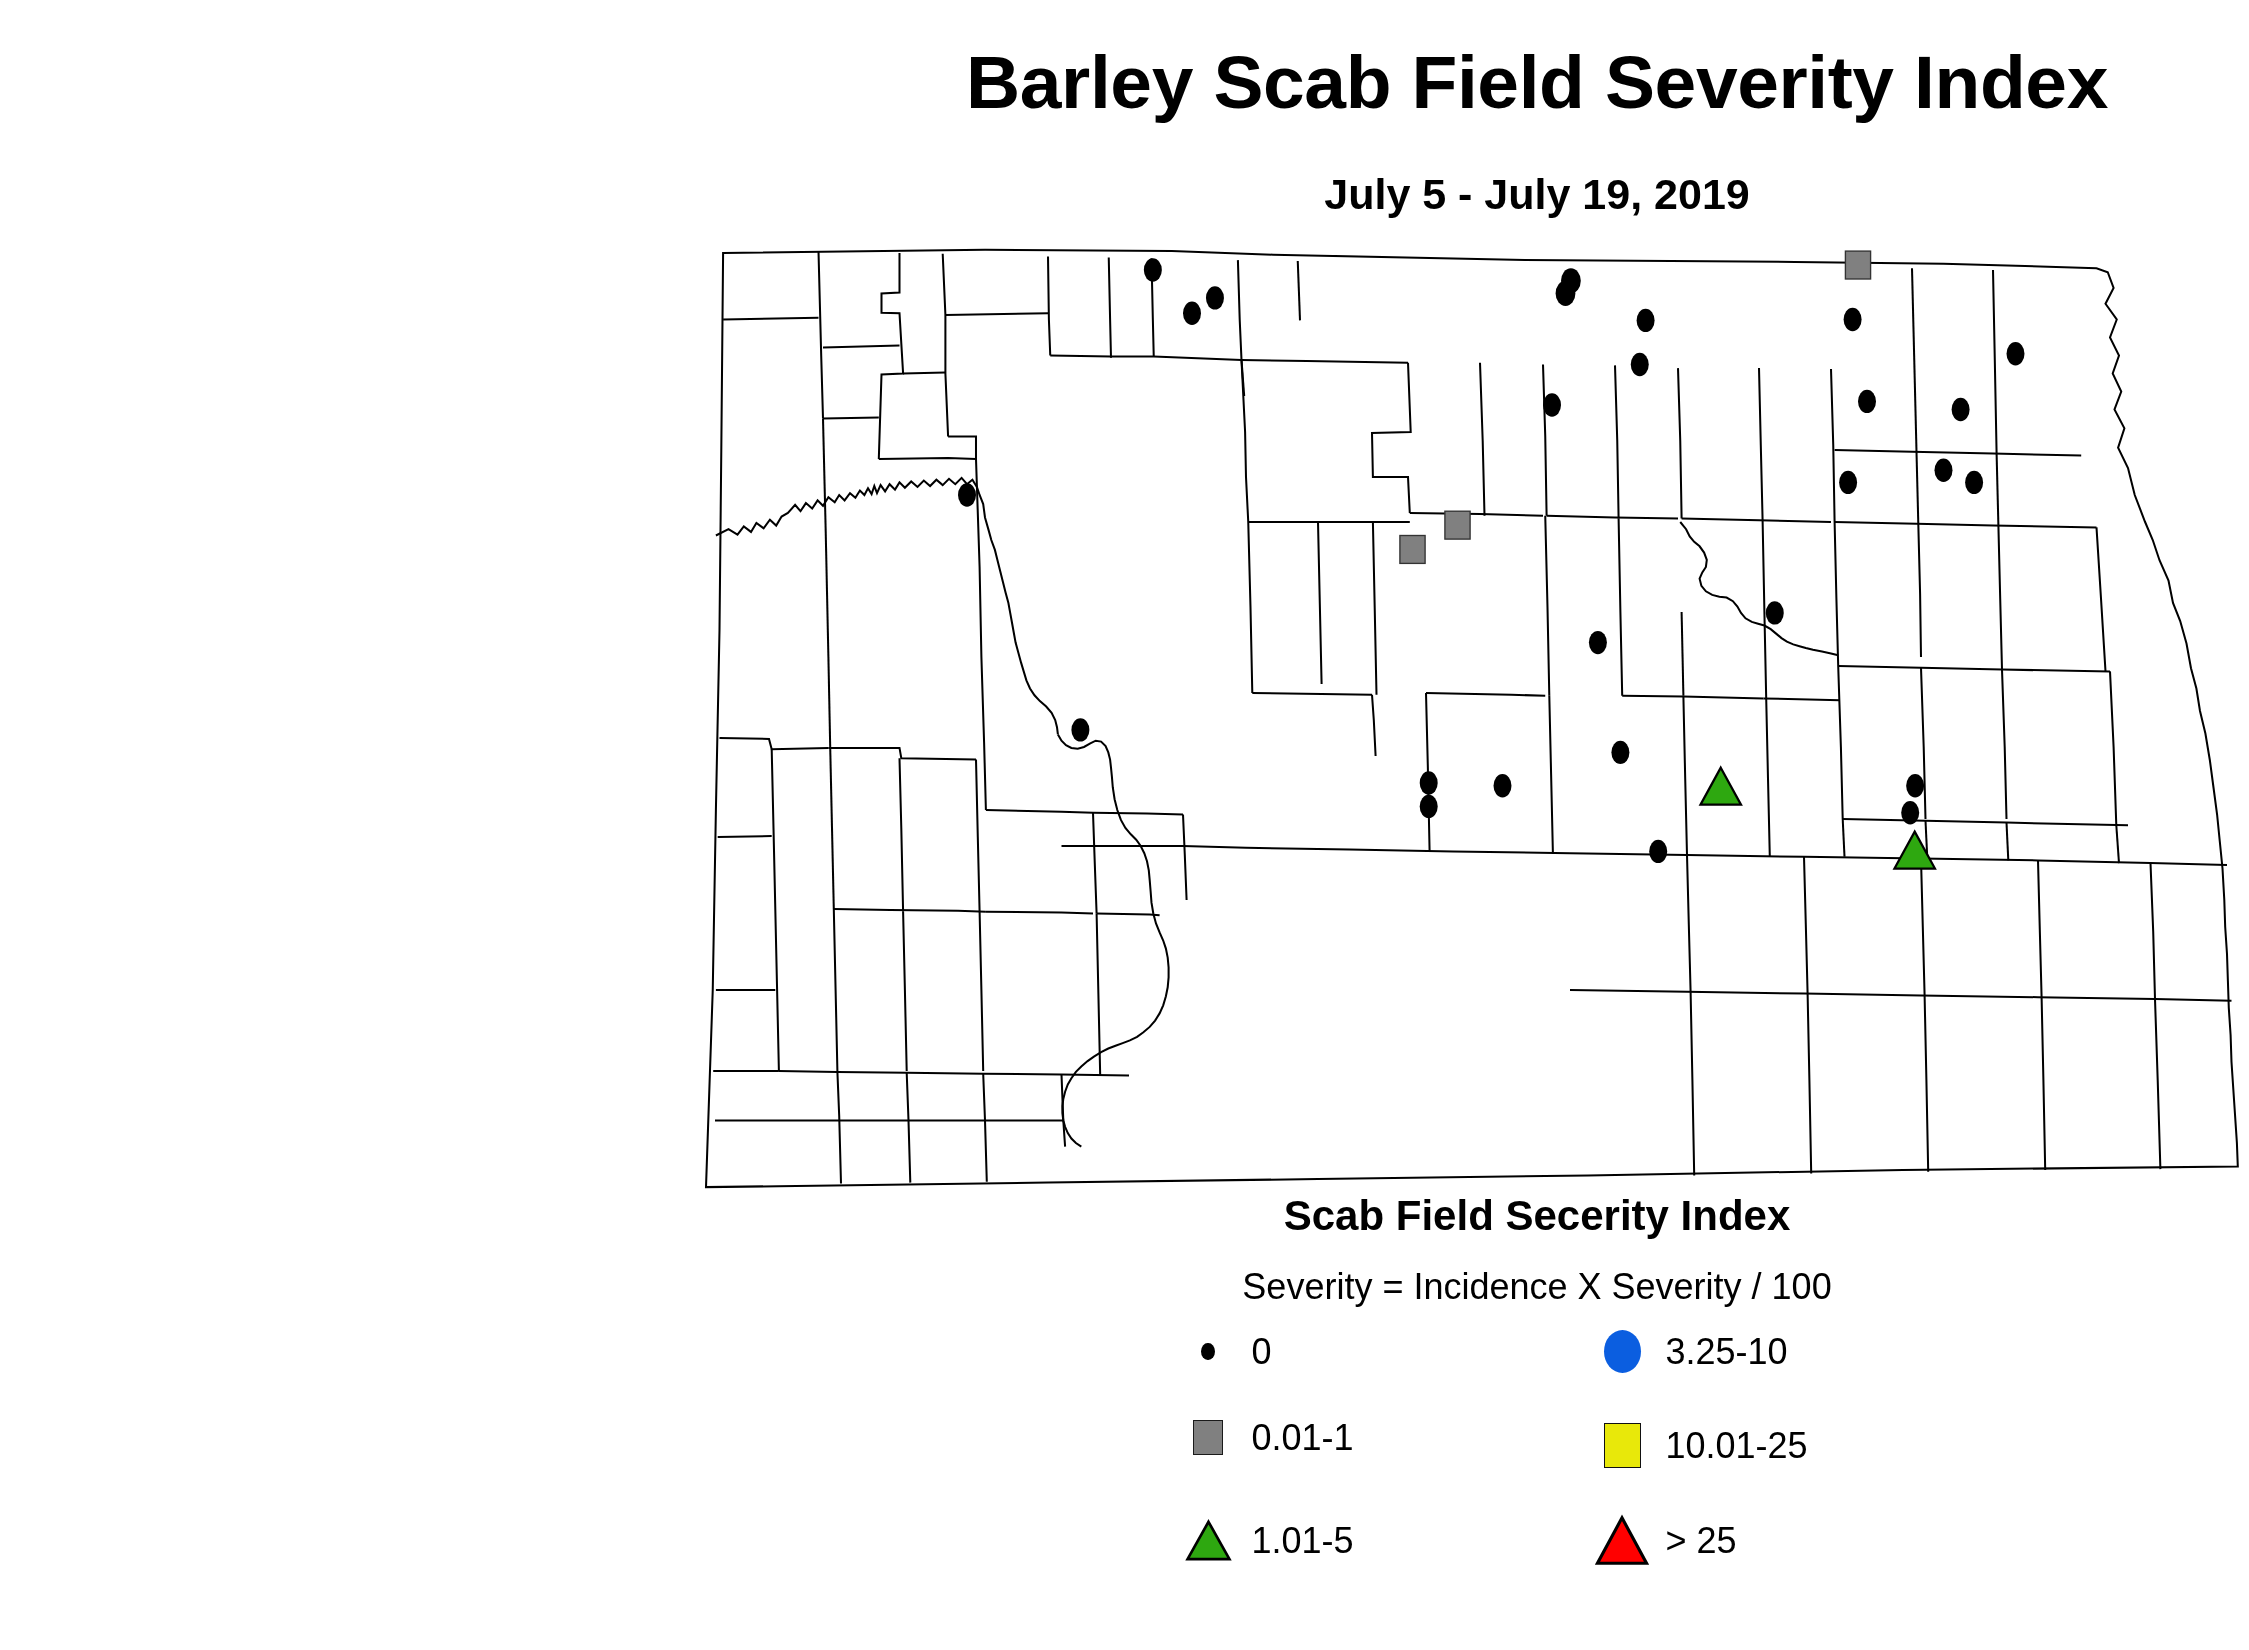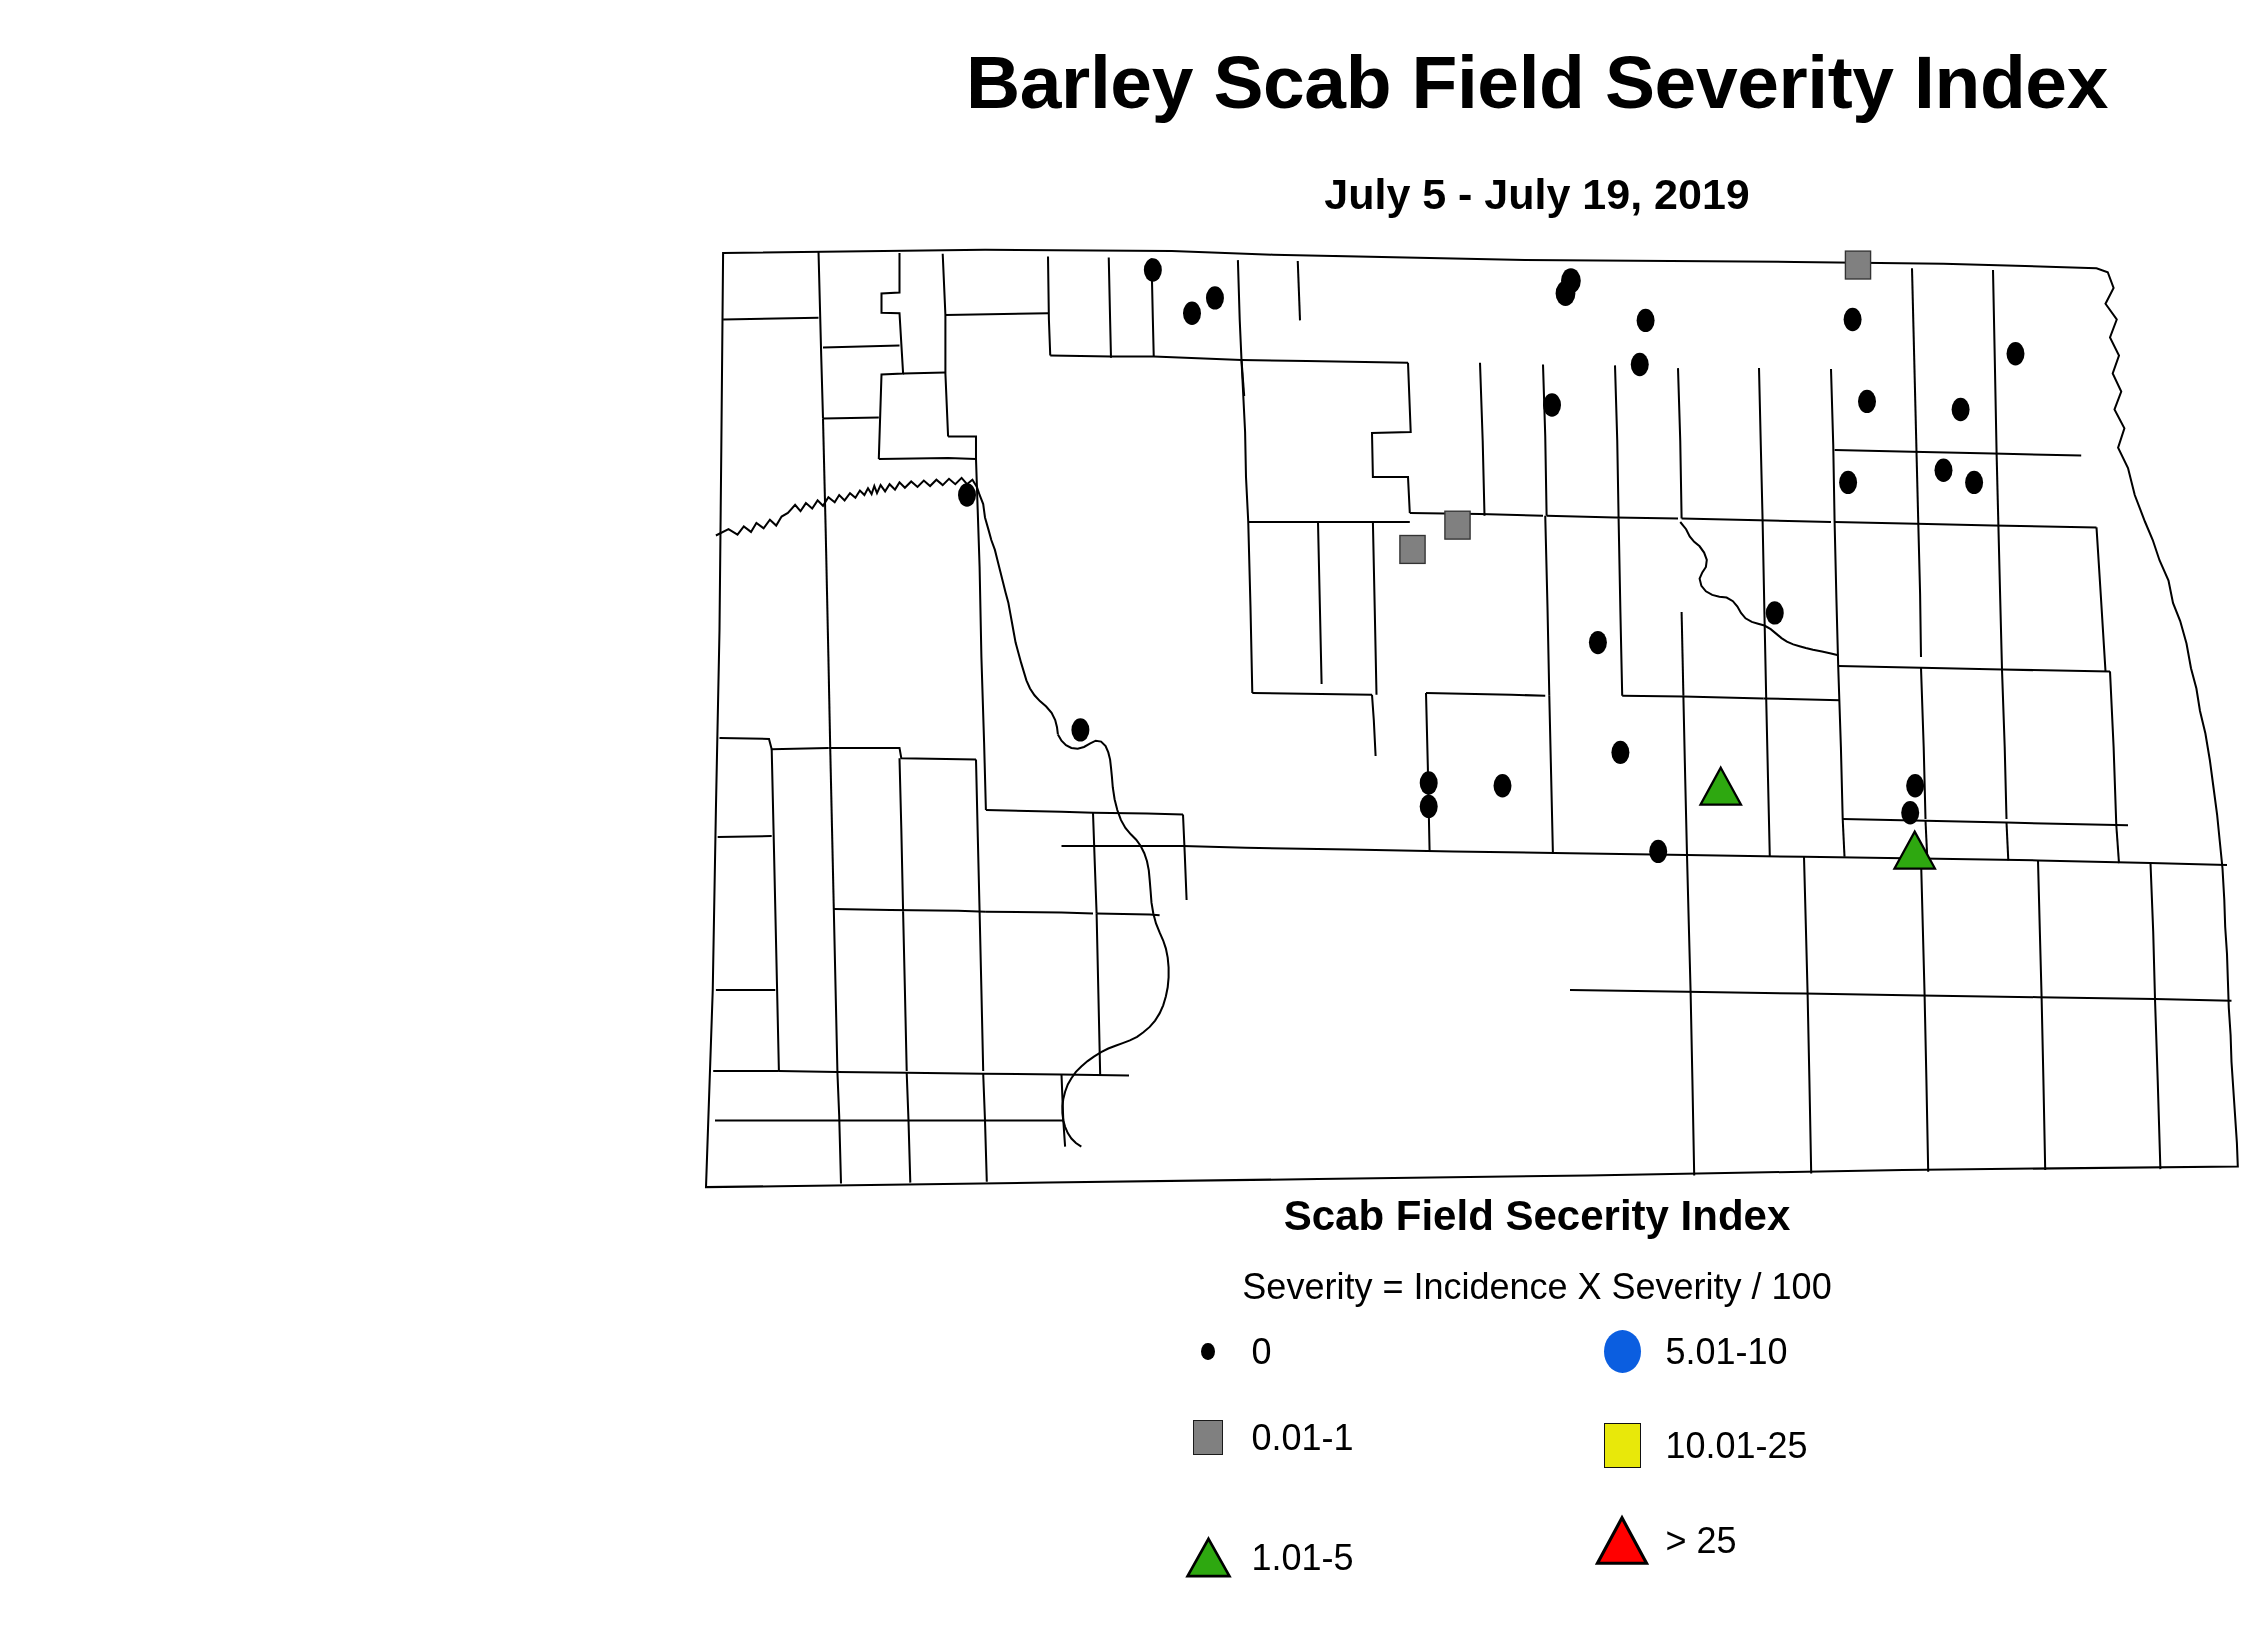--- a/index.html
+++ b/index.html
@@ -293,37 +293,37 @@
     <div class="leg-item" style="left:0px;top:0px;">
       <span class="leg-sym">
         <span class="sym-dot-small"></span>
       </span>
       <span class="leg-label">0</span>
     </div>
     <div class="leg-item" style="left:414px;top:0px;">
       <span class="leg-sym">
         <span class="sym-circle-blue"></span>
       </span>
-      <span class="leg-label">5.01-10</span>
+      <span class="leg-label">3.25-10</span>
     </div>
 
     <div class="leg-item" style="left:0px;top:86px;">
       <span class="leg-sym">
         <span class="sym-sq-gray"></span>
       </span>
       <span class="leg-label">0.01-1</span>
     </div>
     <div class="leg-item" style="left:414px;top:94px;">
       <span class="leg-sym">
         <span class="sym-sq-yellow"></span>
       </span>
       <span class="leg-label">10.01-25</span>
     </div>
 
-    <div class="leg-item" style="left:0px;top:206px;justify-content:space-between;">
+    <div class="leg-item" style="left:0px;top:189px;justify-content:space-between;">
       <span class="leg-sym">
         <svg width="49" height="45" viewBox="0 0 110 100">
           <polygon points="55,8 102,92 8,92" fill="#2ea810" stroke="#000" stroke-width="6"></polygon>
         </svg>
       </span>
       <span class="leg-label">1.01-5</span>
     </div>
     <div class="leg-item" style="left:414px;top:189px;justify-content:flex-end;">
       <span class="leg-sym">
         <svg width="58" height="54" viewBox="0 0 130 120">

